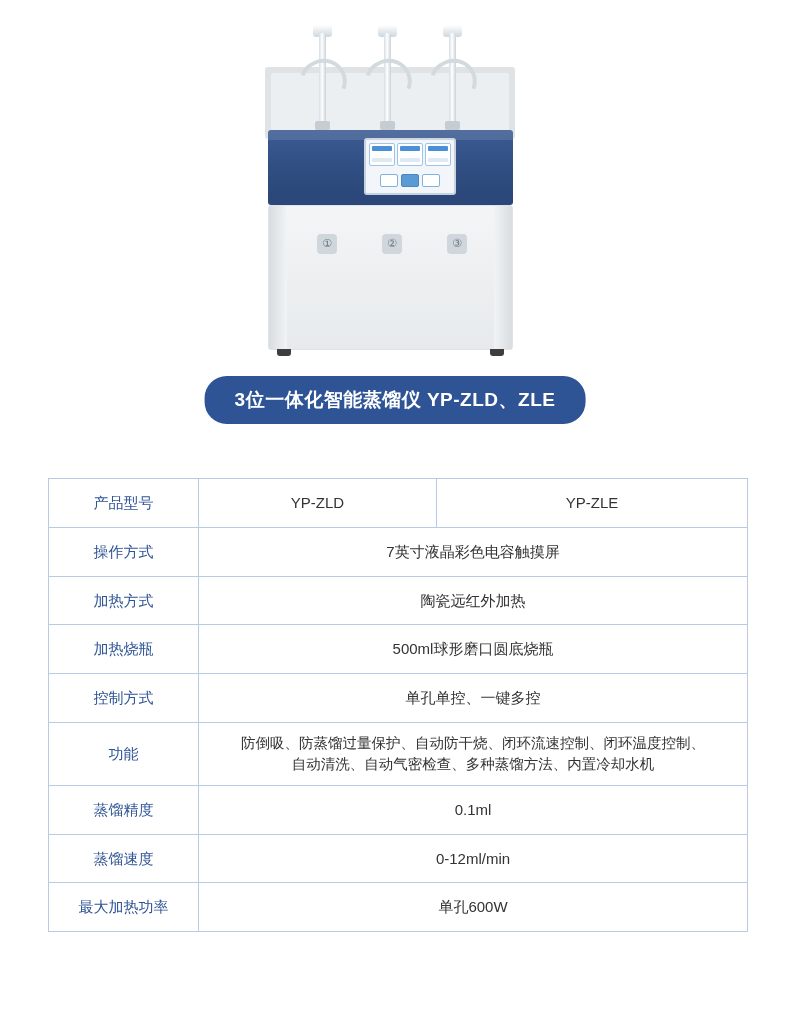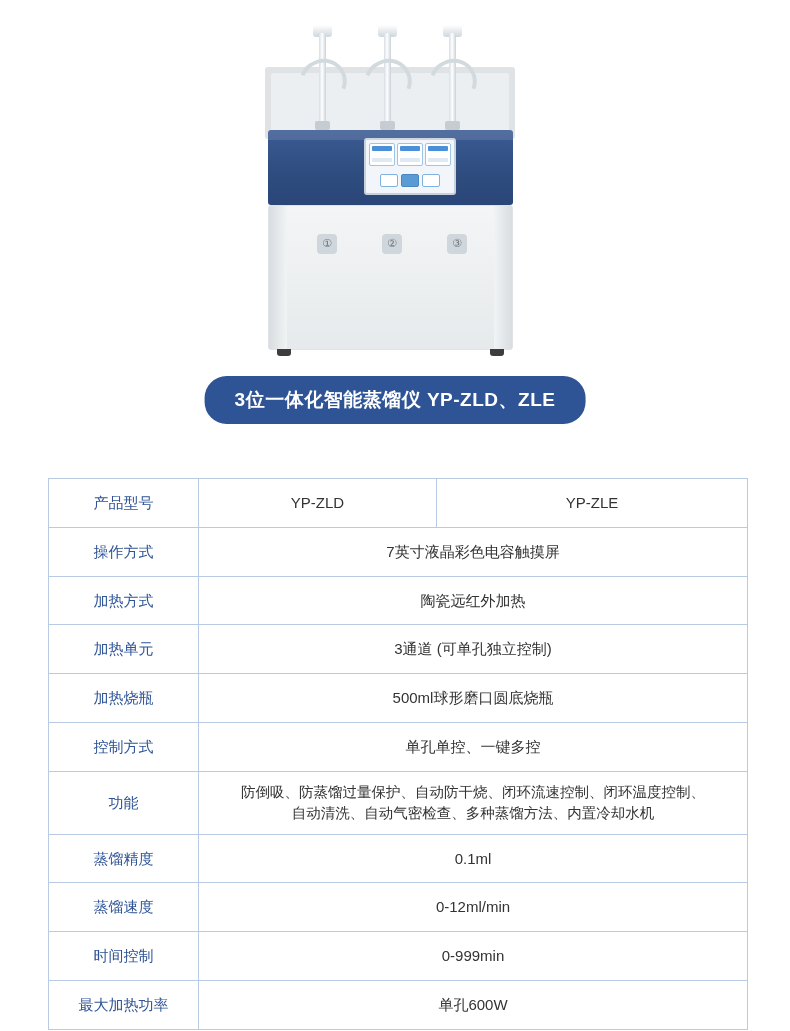--- a/index.html
+++ b/index.html
@@ -367,24 +367,20 @@
           </tr>
           <tr>
             <td class="label">操作方式</td>
             <td colspan="2">7英寸液晶彩色电容触摸屏</td>
           </tr>
           <tr>
             <td class="label">加热方式</td>
             <td colspan="2">陶瓷远红外加热</td>
           </tr>
           <tr>
-            <td class="label">加热单元</td>
-            <td colspan="2">3通道 (可单孔独立控制)</td>
-          </tr>
-          <tr>
             <td class="label">加热烧瓶</td>
             <td colspan="2">500ml球形磨口圆底烧瓶</td>
           </tr>
           <tr>
             <td class="label">控制方式</td>
             <td colspan="2">单孔单控、一键多控</td>
           </tr>
           <tr>
             <td class="label">功能</td>
             <td colspan="2" class="func" style="white-space: pre-line;">防倒吸、防蒸馏过量保护、自动防干烧、闭环流速控制、闭环温度控制、
@@ -392,24 +388,20 @@
           </tr>
           <tr>
             <td class="label">蒸馏精度</td>
             <td colspan="2">0.1ml</td>
           </tr>
           <tr>
             <td class="label">蒸馏速度</td>
             <td colspan="2">0-12ml/min</td>
           </tr>
           <tr>
-            <td class="label">时间控制</td>
-            <td colspan="2">0-999min</td>
-          </tr>
-          <tr>
             <td class="label">最大加热功率</td>
             <td colspan="2">单孔600W</td>
           </tr>
         </tbody>
     </table>
   </div>
 
 </div>
 
 </body></html>

